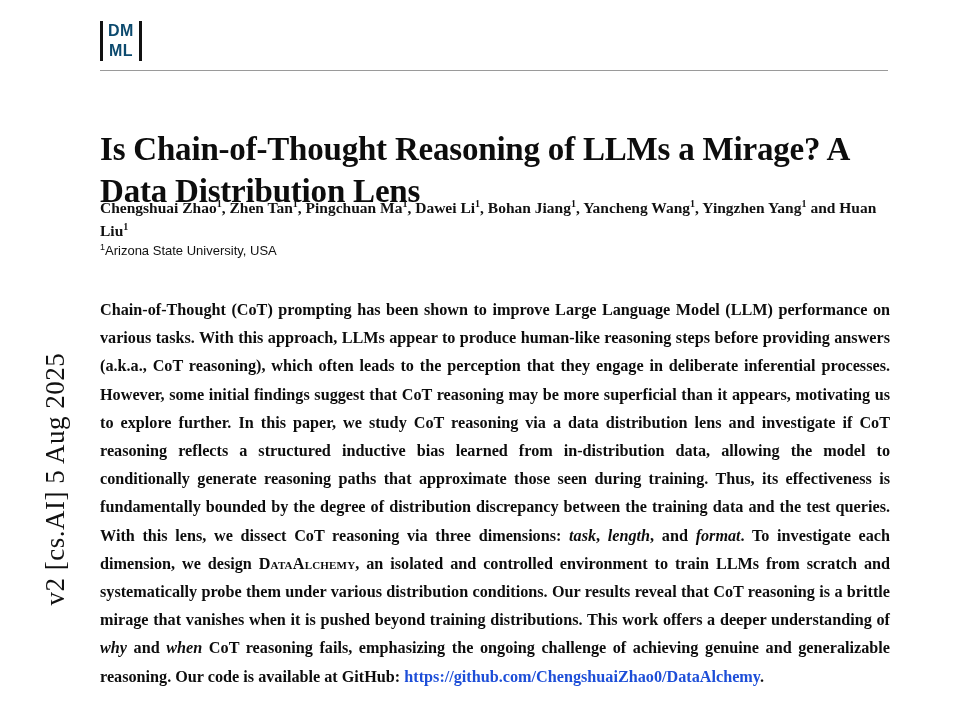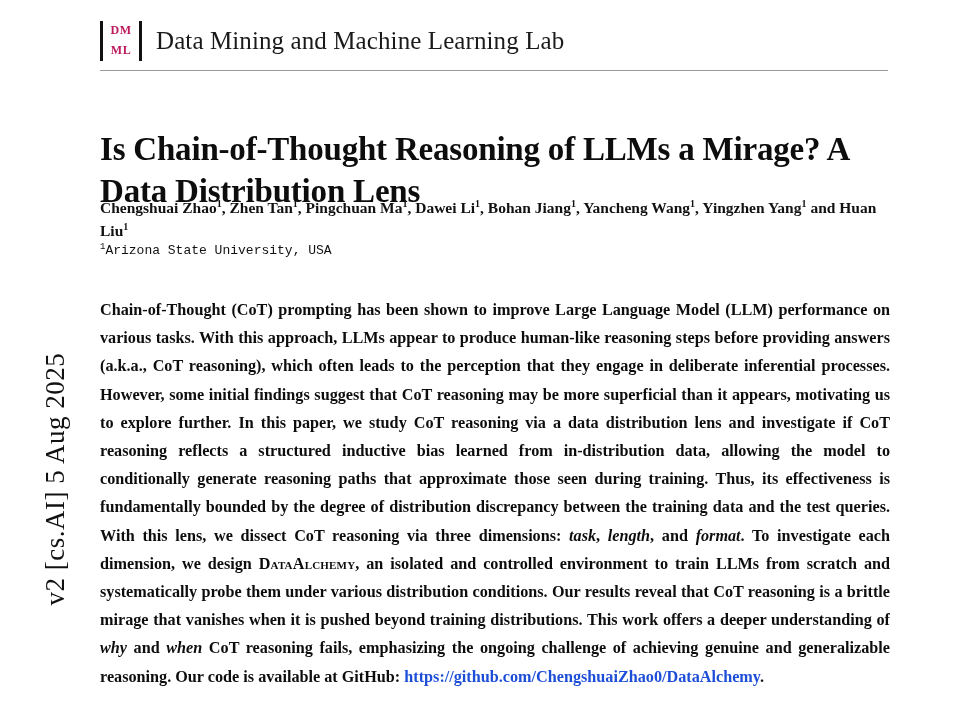--- a/index.html
+++ b/index.html
@@ -75,26 +75,26 @@
     position: absolute;
     right: 0; top: 2px;
     width: 3px; height: 40px;
     background: #111;
   }
   .logo .lbl-top, .logo .lbl-bot {
     position: absolute;
     left: 4px;
     width: 34px;
     text-align: center;
-    font-family: Liberation Serif, serif;
-    font-weight: bold;
-    font-size: 12px;
+    font-family: Liberation Sans, sans-serif;
+    font-weight: bold;
+    font-size: 16px;
     line-height: 19px;
     letter-spacing: 0.5px;
-    color: #be185d;
+    color: #0c4a6e;
   }
   .logo .lbl-top { top: 2px; }
   .logo .lbl-bot { top: 22px; text-align: center; }
 
   .lab-name {
     font-family: "Liberation Serif", serif;
     font-size: 25px;
     color: #1a1a1a;
     letter-spacing: 0.1px;
   }
@@ -138,21 +138,21 @@
     font-size: 10px;
     font-weight: bold;
     vertical-align: super;
     line-height: 0;
   }
   .affil {
     position: absolute;
     left: 4px;
     top: 243px;
     width: 600px;
-    font-family: Liberation Mono, monospace;
+    font-family: Liberation Sans, sans-serif;
     font-size: 13px;
     color: #111;
   }
   .affil sup {
     font-size: 9px;
     vertical-align: super;
     line-height: 0;
   }
 
   
@@ -188,21 +188,20 @@
 
 <div class="page">
 
   <div class="header">
     <div class="logo">
       <div class="bar-left"></div>
       <div class="bar-right"></div>
       <div class="lbl-top">DM</div>
       <div class="lbl-bot">ML</div>
     </div>
-    <div class="lab-name">Data Mining and Machine Learning Lab</div>
   </div>
 
   <div class="hrule"></div>
 
   <h1 class="title">Is Chain-of-Thought Reasoning of LLMs a Mirage? A Data Distribution Lens</h1>
 
   <div class="authors"><span>Chengshuai Zhao</span><sup>1</sup>, <span>Zhen Tan</span><sup>1</sup>, <span>Pingchuan Ma</span><sup>1</sup>, <span>Dawei Li</span><sup>1</sup>, <span>Bohan Jiang</span><sup>1</sup>, <span>Yancheng Wang</span><sup>1</sup>, <span>Yingzhen Yang</span><sup>1</sup> <span>and Huan Liu</span><sup>1</sup></div>
 
   <div class="affil"><sup>1</sup><span>Arizona State University, USA</span></div>
 

